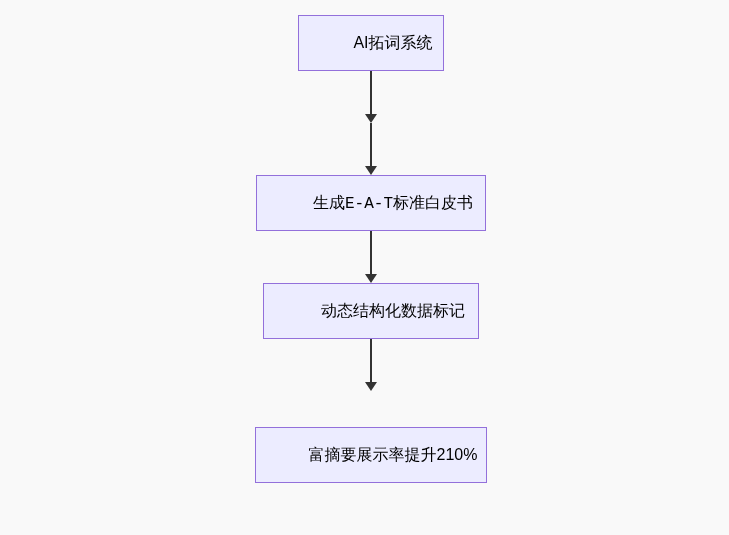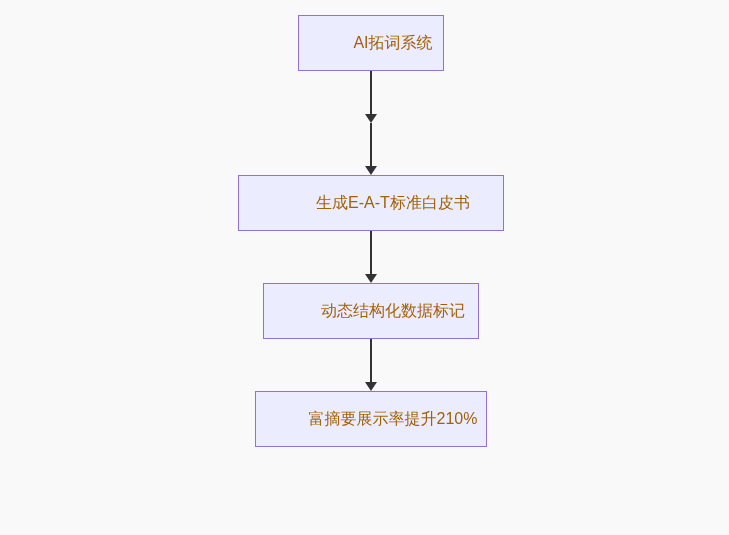--- a/index.html
+++ b/index.html
@@ -21,31 +21,31 @@
     flex-direction: column;
     align-items: center;
   }
   .flow-node {
     height: 56px;
     display: flex;
     align-items: center;
     justify-content: center;
     background: #ECECFF;
     border: 1px solid #9370DB;
-    color: #a16207;
+    color: #000000;
     font-size: 16px;
     white-space: nowrap;
     text-align: center;
     padding-left: 44px;
   }
   .flow-node.n0 { width: 146px; }
   .flow-node.n1 { width: 190px; }
-  .flow-node.n2 { width: 266px; }
+  .flow-node.n2 { width: 230px; font-family: Liberation Mono, monospace; }
   .flow-node.n3 { width: 216px; }
-  .flow-node.n4 { width: 232px; }
+  .flow-node.n4 { width: 232px; margin-top: 36px; }
   .flow-arrow {
     height: 52px;
     display: flex;
     flex-direction: column;
     align-items: center;
     justify-content: flex-start;
   }
   .arrow-line {
     width: 2px;
     height: 43px;

